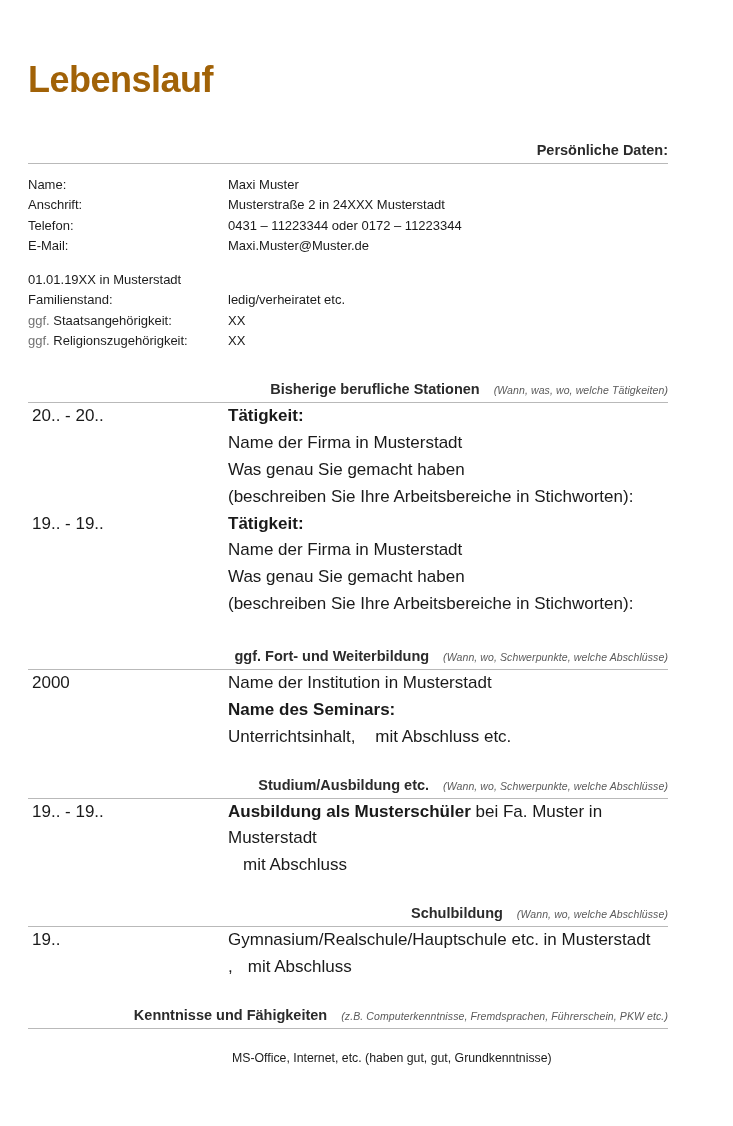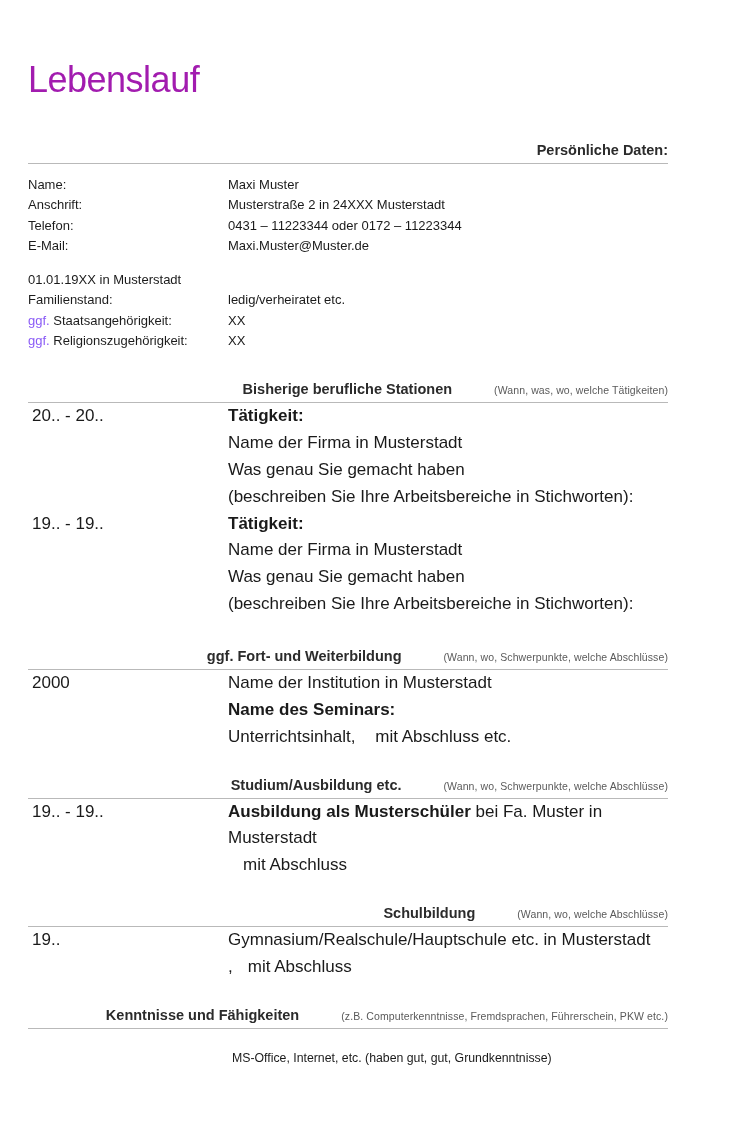--- a/index.html
+++ b/index.html
@@ -20,42 +20,42 @@
     box-sizing: border-box;
   }
   .sheet {
     position: absolute;
     left: 28px;
     top: 62px;
     width: 640px;
   }
   .doc-title {
     font-size: 36px;
-    font-weight: normal;
+    font-weight: bold;
     letter-spacing: -0.5px;
-    color: #a21caf;
+    color: #a16207;
     margin: 0 0 44px 0;
     line-height: 1;
   }
   .section-head {
     font-size: 14.5px;
     font-weight: bold;
     color: #2b2b2b;
     margin: 0;
     display: flex;
     align-items: baseline;
     gap: 14px;
     justify-content: flex-end;
   }
   .section-hint {
     font-size: 10.5px;
+    font-style: italic;
     font-weight: normal;
     color: #5a5a5a;
     letter-spacing: 0.1px;
-    margin-left: 28px;
   }
   .rule {
     border: 0;
     border-top: 1px solid #b9b9b9;
     margin: 5px 0 0 0;
     height: 0;
   }
   
   .pd {
     margin-top: 11px;
@@ -64,21 +64,21 @@
   }
   .pd-row {
     display: flex;
   }
   .pd-label {
     width: 200px;
     flex: 0 0 200px;
     color: #1d1d1d;
   }
   .pd-label.muted-prefix .ggf {
-    color: #8b5cf6;
+    color: #737373;
   }
   .pd-value {
     flex: 1;
   }
   .pd-gap {
     height: 14px;
   }
   
   .entry {
     display: flex;

